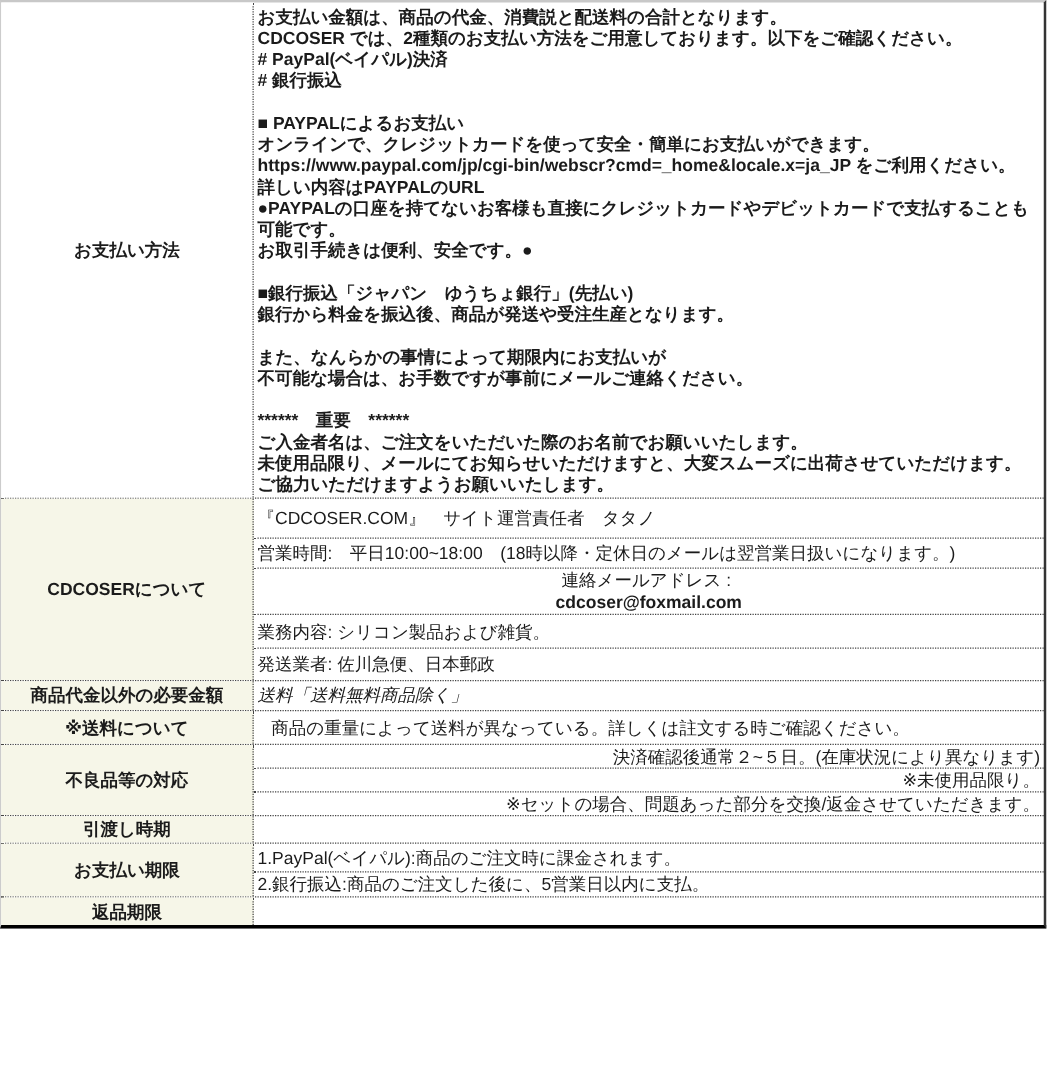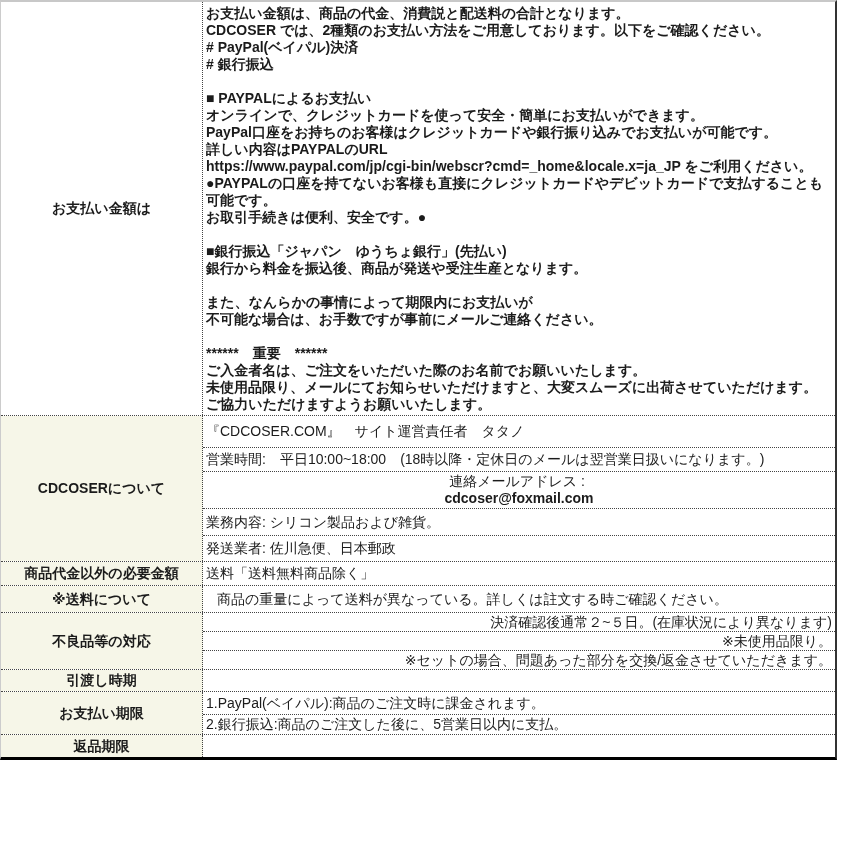--- a/index.html
+++ b/index.html
@@ -76,43 +76,42 @@
   }
   .subrow:last-child{border-bottom:none;}
   .row-about-cdcoser .subrow:nth-child(1){min-height:29px;}
   .row-about-cdcoser .subrow:nth-child(2){min-height:21px;}
   .row-about-cdcoser .subrow:nth-child(3){min-height:27px;flex-direction:column;}
   .row-about-cdcoser .subrow:nth-child(4){min-height:24px;}
   .row-about-cdcoser .subrow:nth-child(5){min-height:23px;}
   .row-defective-items .subrow{line-height:16px;padding:1px 3px;display:block;}
   .row-payment-deadline .subrow:nth-child(1){min-height:20px;}
   .row-payment-deadline .subrow:nth-child(2){min-height:15px;}
-  .row-extra-fees .ccell{min-height:21px;}
+  .row-extra-fees .ccell{min-height:21px;font-style:italic;}
   .row-shipping-note .ccell{min-height:24px;margin-left:11px;}
   .row-return-deadline .ccell{min-height:20px;}
   .bold-email{font-weight:bold;}
   .email-prefix{white-space:pre;}
 </style>
 </head>
 <body>
 
 <div class="shop-table" id="shop-table">
     <div class="row row-payment-methods">
-      <div class="hcell">お支払い金額は</div>
+      <div class="hcell">お支払い方法</div>
       <div class="ccell multiline">
         <div class="line">お支払い金額は、商品の代金、消費説と配送料の合計となります。</div>
         <div class="line">CDCOSER では、2種類のお支払い方法をご用意しております。以下をご確認ください。</div>
         <div class="line"># PayPal(ベイパル)決済</div>
         <div class="line"># 銀行振込</div>
         <div class="line"></div>
         <div class="line">■ PAYPALによるお支払い</div>
         <div class="line">オンラインで、クレジットカードを使って安全・簡単にお支払いができます。</div>
-        <div class="line">PayPal口座をお持ちのお客様はクレジットカードや銀行振り込みでお支払いが可能です。</div>
+        <div class="line">https://www.paypal.com/jp/cgi-bin/webscr?cmd=_home&amp;locale.x=ja_JP をご利用ください。</div>
         <div class="line">詳しい内容はPAYPALのURL</div>
-        <div class="line">https://www.paypal.com/jp/cgi-bin/webscr?cmd=_home&amp;locale.x=ja_JP をご利用ください。</div>
         <div class="line">●PAYPALの口座を持てないお客様も直接にクレジットカードやデビットカードで支払することも可能です。</div>
         <div class="line">お取引手続きは便利、安全です。●</div>
         <div class="line"></div>
         <div class="line">■銀行振込「ジャパン　ゆうちょ銀行」(先払い)</div>
         <div class="line">銀行から料金を振込後、商品が発送や受注生産となります。</div>
         <div class="line"></div>
         <div class="line">また、なんらかの事情によって期限内にお支払いが</div>
         <div class="line">不可能な場合は、お手数ですが事前にメールご連絡ください。</div>
         <div class="line"></div>
         <div class="line">******　重要　******</div>

